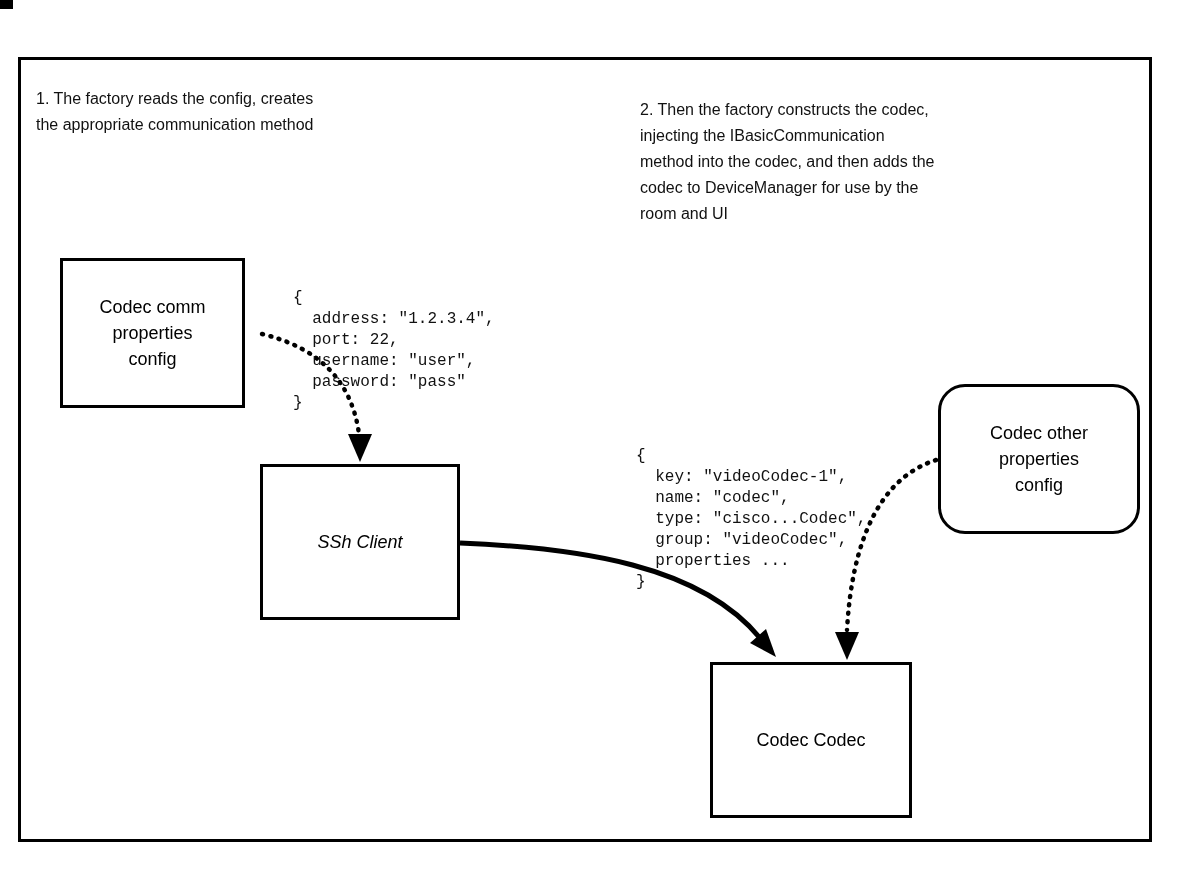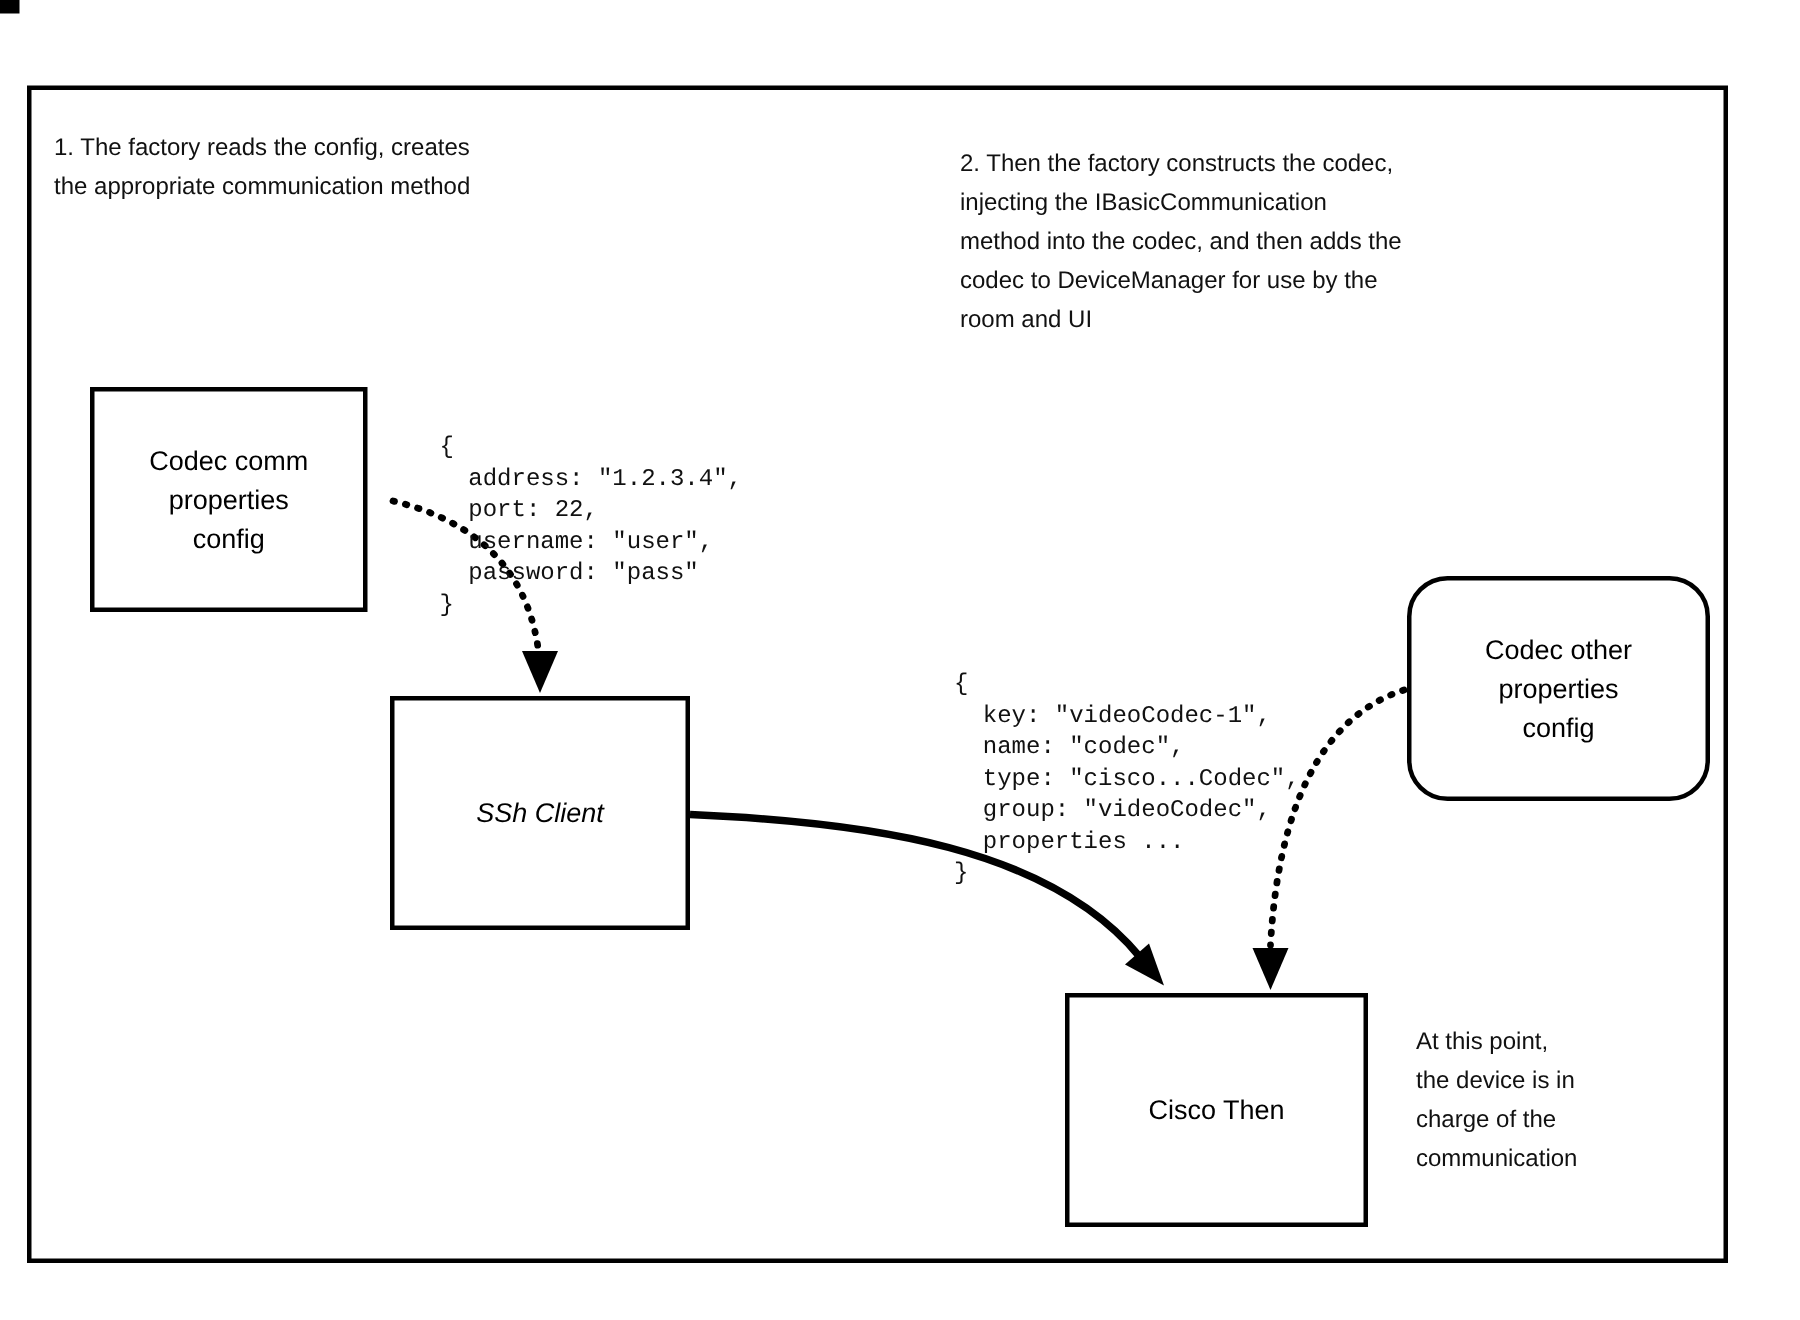--- a/index.html
+++ b/index.html
@@ -137,36 +137,32 @@
     <span>SSh Client</span>
   </div>
 
   <div class="box box-other">
     <span>Codec other
 properties
 config</span>
   </div>
 
   <div class="box box-cisco">
-    <span>Cisco Then</span>
+    <span>Codec Codec</span>
   </div>
 
   <pre class="code code-comm">{
   address: "1.2.3.4",
   port: 22,
   username: "user",
   password: "pass"
 }</pre>
 
   <pre class="code code-codec">{
   key: "videoCodec-1",
   name: "codec",
   type: "cisco...Codec",
   group: "videoCodec",
   properties ...
 }</pre>
 
-  <div class="note note-final">At this point,
-the device is in
-charge of the
-communication</div>
 
 </div>
 
 </body></html>

